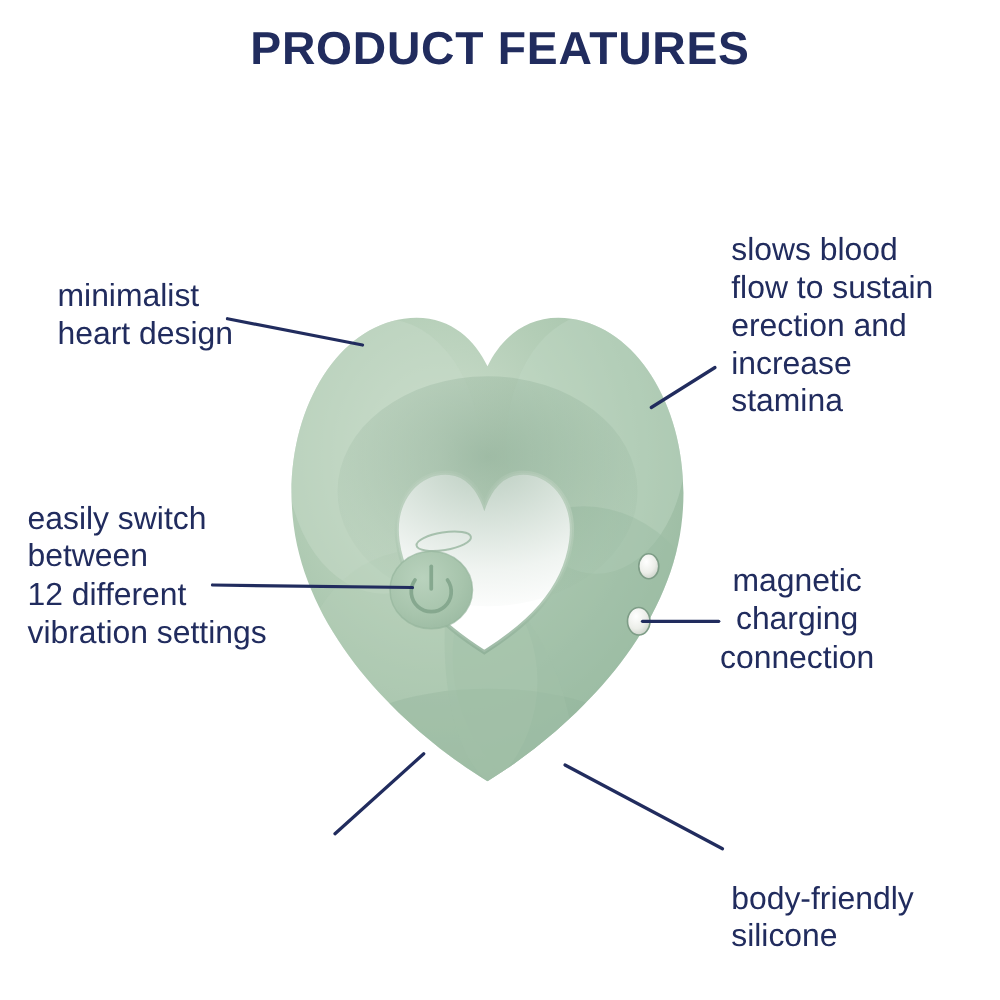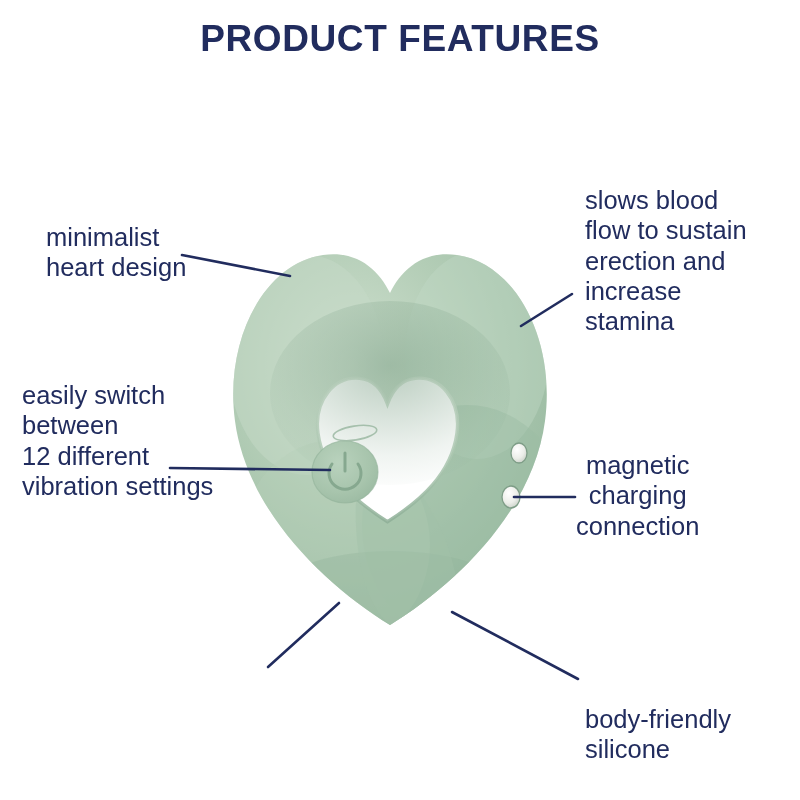--- a/index.html
+++ b/index.html
@@ -35,21 +35,21 @@
     font-family: "Liberation Sans", sans-serif;
     font-size: 25.5px;
     line-height: 1.19;
     color: #212c5e;
     white-space: pre-line;
   }
   .callout-left  { text-align: left; }
   .callout-right { text-align: left; }
 
   #callout-minimalist      { left: 22px;  top: 222px; margin-left: 24px; }
-  #callout-easily-switch   { left: 22px;  top: 380px; }
+  #callout-easily-switch   { left: 22px;  top: 400px; }
   #callout-two-in-one      { left: 22px;  top: 645px; }
   #callout-slows-blood     { left: 585px; top: 185px; }
   #callout-magnetic        { left: 576px; top: 450px; text-align: center; }
   #callout-body-friendly   { left: 585px; top: 672px; margin-top: 32px; }
 
   #leader-lines {
     position: absolute;
     left: 0; top: 0;
     width: 800px; height: 800px;
     pointer-events: none;

